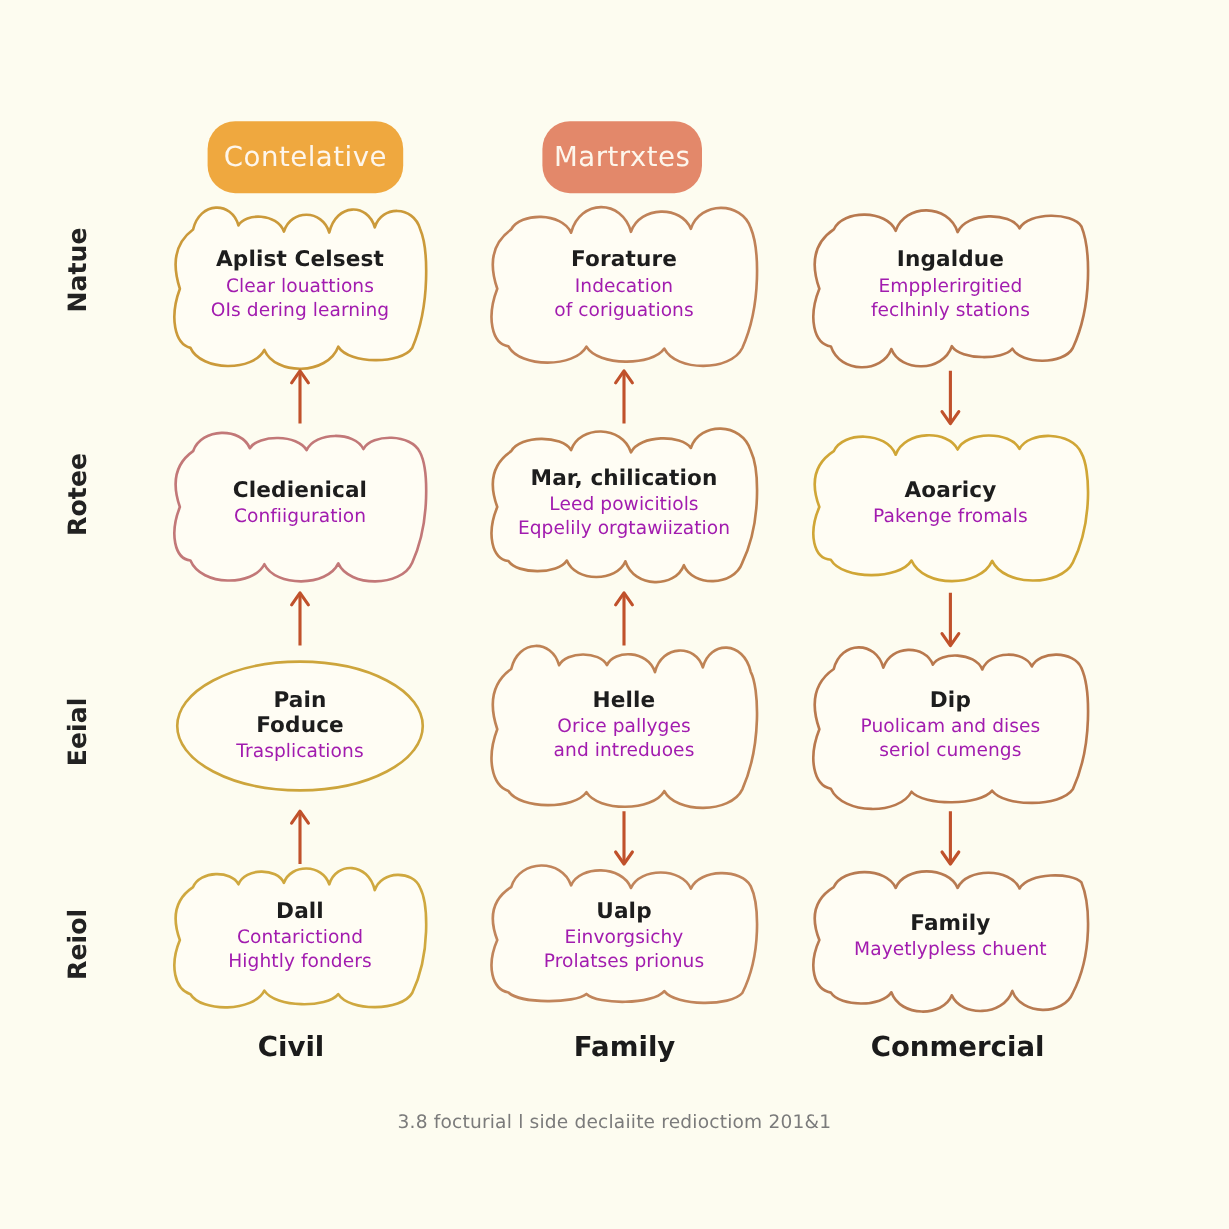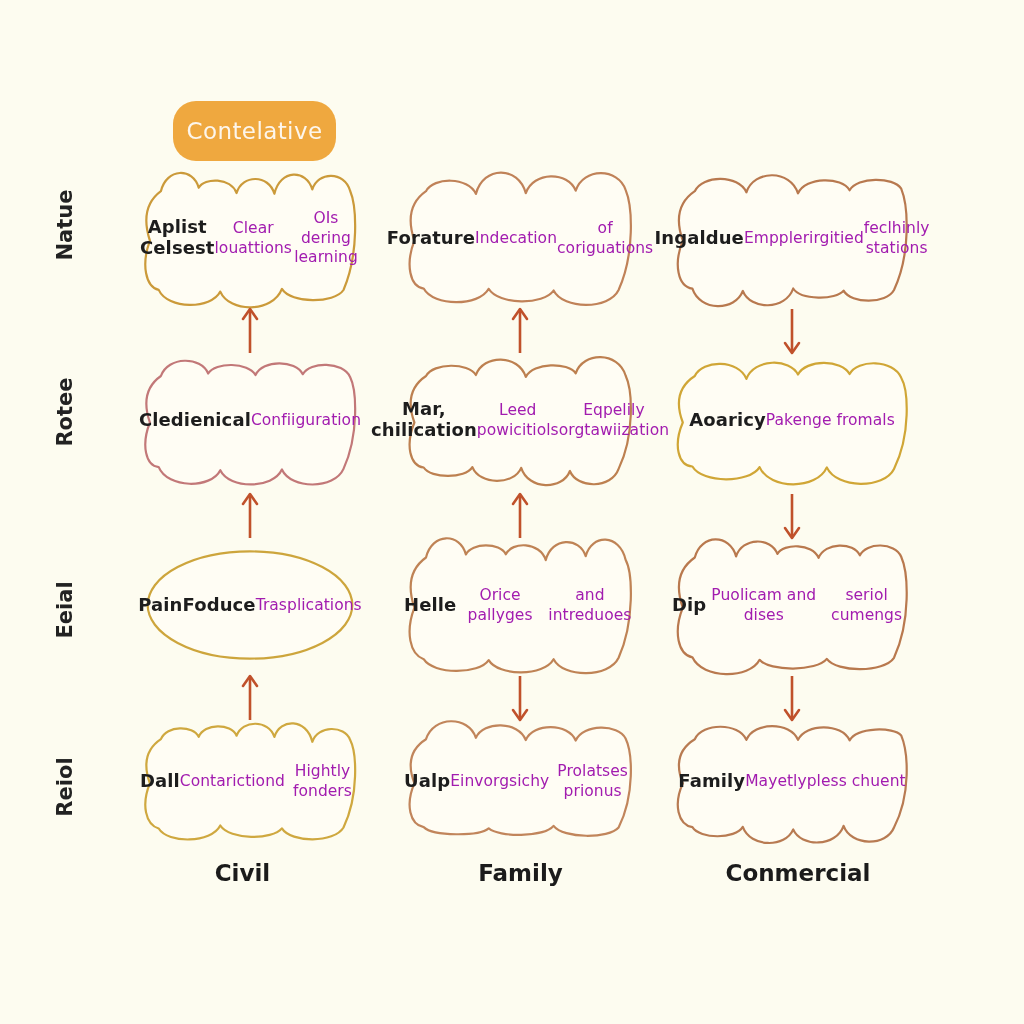--- a/index.html
+++ b/index.html
@@ -44,21 +44,21 @@
   .rowlabel.r1{top:400px;}
   .rowlabel.r2{top:598px;}
   .rowlabel.r3{top:775px;}
   .rowlabel .inner{display:inline-block;}
 
   
   .cell{position:absolute;}
   .cloud-svg{position:absolute;left:0;top:0;overflow:visible;}
   .cloud-text{
     position:absolute;left:0;top:0;right:0;bottom:0;
-    display:flex;flex-direction:row;
+    display:flex;flex-direction:column;
     align-items:center;justify-content:center;
     text-align:center;
     pointer-events:none;
   }
   .ct-title{
     font-size:18px;font-weight:bold;color:#1d1d1d;
     line-height:1.16;letter-spacing:.1px;
   }
   .ct-sub{
     font-size:15.5px;color:#a21caf;line-height:1.26;
@@ -86,20 +86,23 @@
     letter-spacing:.15px;
   }
 </style>
 </head>
 <body>
 
 <div id="canvas">
 
   <div class="pill c0">
     <span>Contelative</span>
+  </div>
+  <div class="pill c1">
+    <span>Martrxtes</span>
   </div>
 
   <div class="rowlabel r0">
     <span class="inner">Natue</span>
   </div>
   <div class="rowlabel r1">
     <span class="inner">Rotee</span>
   </div>
   <div class="rowlabel r2">
     <span class="inner">Eeial</span>
@@ -264,14 +267,15 @@
       <div class="arrow" style="left: 780px; top: 672px; width: 24px; height: 52px;"><svg width="24" height="52" viewBox="0 0 24 52">
           <line x1="12" x2="12" stroke="#c0512b" stroke-width="2.6" y1="4" y2="47"></line>
           <polyline fill="none" stroke="#c0512b" stroke-width="2.6" stroke-linecap="round" stroke-linejoin="round" points="5,38 12,48 19,38"></polyline>
         </svg></div>
     </div>
 
   <div class="collabel c0">Civil</div>
   <div class="collabel c1">Family</div>
   <div class="collabel c2">Conmercial</div>
 
+  <div class="caption">3.8 focturial l side declaiite redioctiom 201&amp;1</div>
 
 </div>
 
 </body></html>

